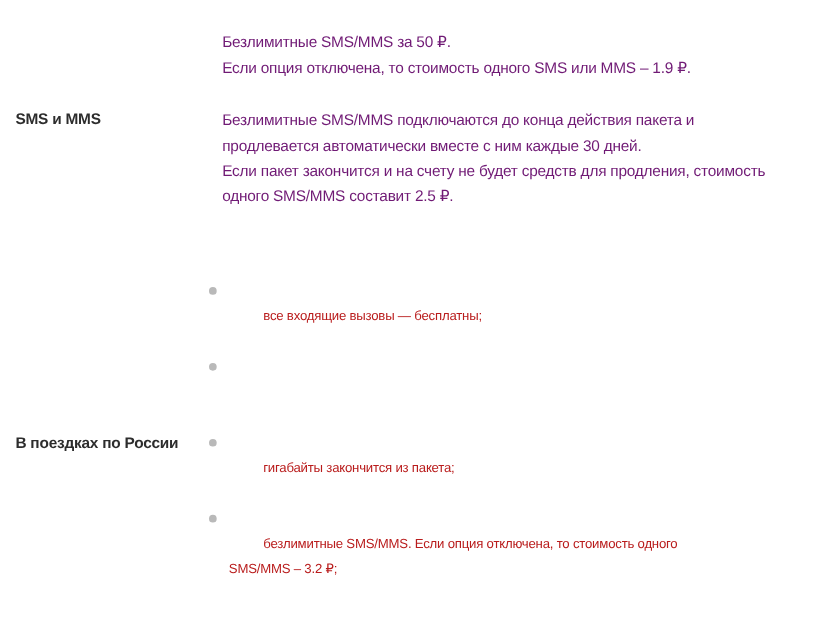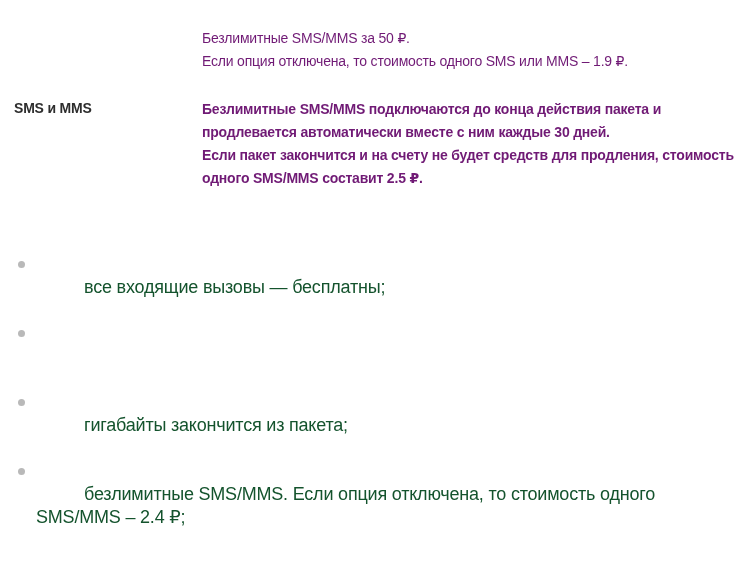--- a/index.html
+++ b/index.html
@@ -44,35 +44,34 @@
   .para {
     margin: 16px;
     font-size: 14px;
     letter-spacing: -0.2px;
     line-height: 23px;
     white-space: pre;
     color: #701a75;
   }
   .para.gap-before {
     margin-top: 25px;
-    font-weight: bold;
   }
   ul.bullet-list {
     list-style: none;
     margin: 0;
     padding: 0;
   }
   ul.bullet-list li {
     position: relative;
     padding-left: 22px;
-    font-size: 18px;
+    font-size: 12px;
     letter-spacing: -0.2px;
     line-height: 23px;
     white-space: pre;
-    color: #14532d;
+    color: #b91c1c;
   }
   .dot {
     position: absolute;
     left: 4px;
     top: 8px;
     width: 7px;
     height: 7px;
     border-radius: 50%;
     background: #b9b9b9;
   }
@@ -88,34 +87,35 @@
       <p class="para">Безлимитные SMS/MMS за 50 ₽.
 Если опция отключена, то стоимость одного SMS или MMS – 1.9 ₽.</p>
       <p class="para gap-before">Безлимитные SMS/MMS подключаются до конца действия пакета и
 продлевается автоматически вместе с ним каждые 30 дней.
 Если пакет закончится и на счету не будет средств для продления, стоимость
 одного SMS/MMS составит 2.5 ₽.</p>
     </div>
   </section>
 
   <section class="row">
+    <div class="row-label">В поездках по России</div>
     <div class="row-content">
       <ul class="bullet-list">
         <li>
           <span class="dot"></span><span>все входящие вызовы — бесплатны;</span>
         </li>
         <li>
           <span class="dot"></span>
         </li>
         <li>
           <span class="dot"></span><span>гигабайты закончится из пакета;</span>
         </li>
         <li>
           <span class="dot"></span><span>безлимитные SMS/MMS. Если опция отключена, то стоимость одного
-SMS/MMS – 2.4 ₽;</span>
+SMS/MMS – 3.2 ₽;</span>
         </li>
 
       </ul>
 
     </div>
   </section>
 
 </div>
 
 </body></html>

